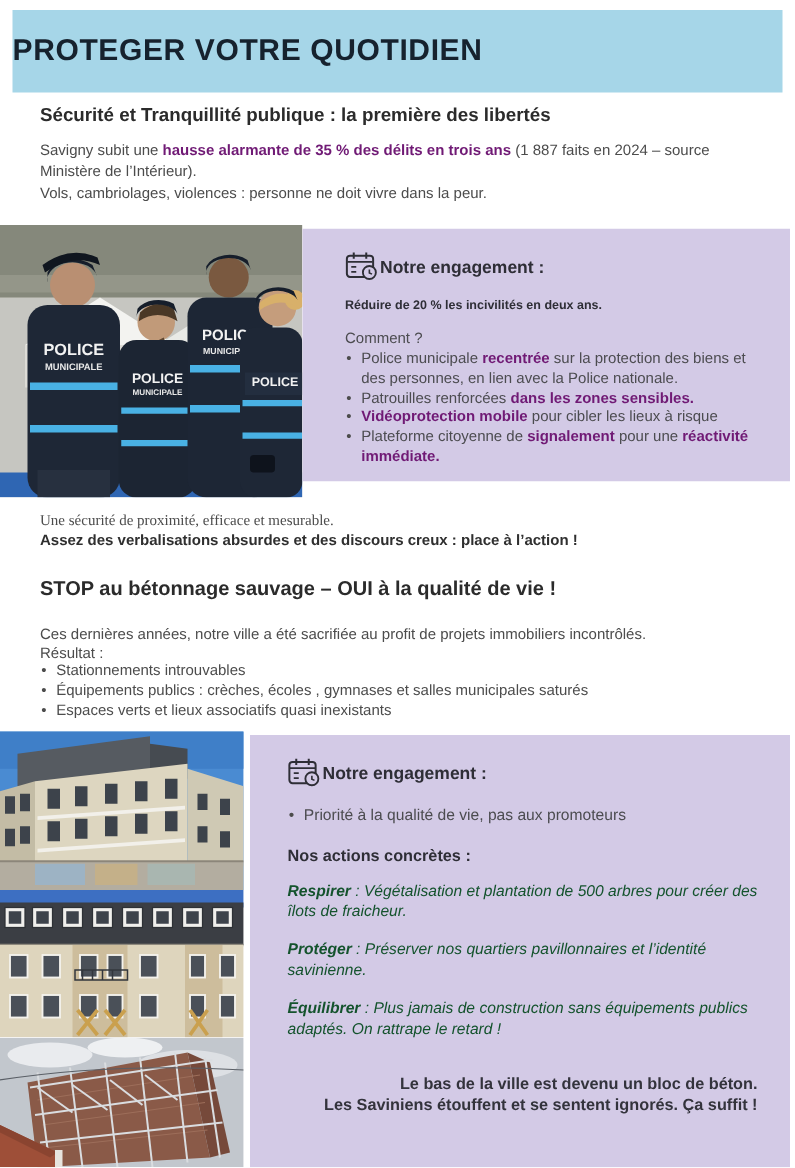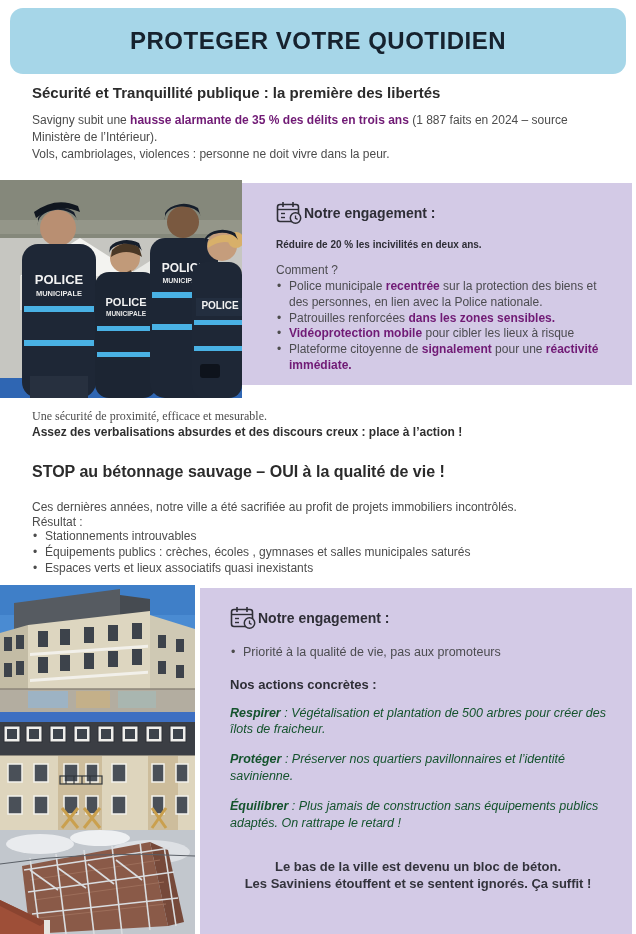--- a/index.html
+++ b/index.html
@@ -3,21 +3,21 @@
 <meta charset="utf-8">
 <style>
   html,body{margin:0;padding:0;background:#ffffff;}
   .page{
     position:relative;width:636px;height:934px;background:#ffffff;overflow:hidden;
     font-family:"Liberation Sans",sans-serif;color:#4a4a4a;
   }
   
   .banner{
     position:absolute;left:10px;top:8px;width:616px;height:66px;
-    background:#a6d6e8;display:flex;align-items:center;justify-content:center;border-radius:13px;
+    background:#a6d6e8;display:flex;align-items:center;justify-content:flex-start;
   }
   .banner h1{
     margin:0;font-size:24px;font-weight:700;color:#16222e;letter-spacing:.5px;
   }
   
   .h2{position:absolute;left:32px;font-size:15px;font-weight:700;color:#2b2b2b;margin:0;}
   .body-txt{font-size:12px;line-height:1.38;color:#4c4c4c;margin:0;}
   .body-txt b,.bullets b{color:#701a75;}
   .bullets{list-style:none;margin:0;padding:0;}
   .bullets li{position:relative;padding-left:13px;font-size:12px;line-height:1.32;color:#4c4c4c;}
@@ -31,21 +31,21 @@
   }
   .engage-head{display:flex;align-items:center;gap:1px;}
   .engage-head .ttl{font-size:14px;font-weight:700;color:#2e2e36;}
   .icon-cal{flex:0 0 auto;}
   .promise{font-size:10px;font-weight:700;color:#2e2e36;margin:14px 0 0 0;}
   .comment{font-size:12px;margin:13px 0 2px 0;color:#4c4c50;}
   .engage .bullets li{color:#4c4c50;}
   .actions-label{font-size:13px;font-weight:700;color:#2e2e36;margin:16px 0 0 0;}
   .action-para{font-size:12.5px;line-height:1.35;margin:13px 0 0 0;color:#14532d;font-style:italic;}
   .closing{
-    text-align:center;font-size:13px;font-weight:700;color:#33333c;line-height:1.32;
+    text-align:right;font-size:13px;font-weight:700;color:#33333c;line-height:1.32;
     margin-top:26px;
   }
 </style>
 </head>
 <body>
 
 <div class="page">
 
   <div class="banner">
     <h1>PROTEGER VOTRE QUOTIDIEN</h1>

